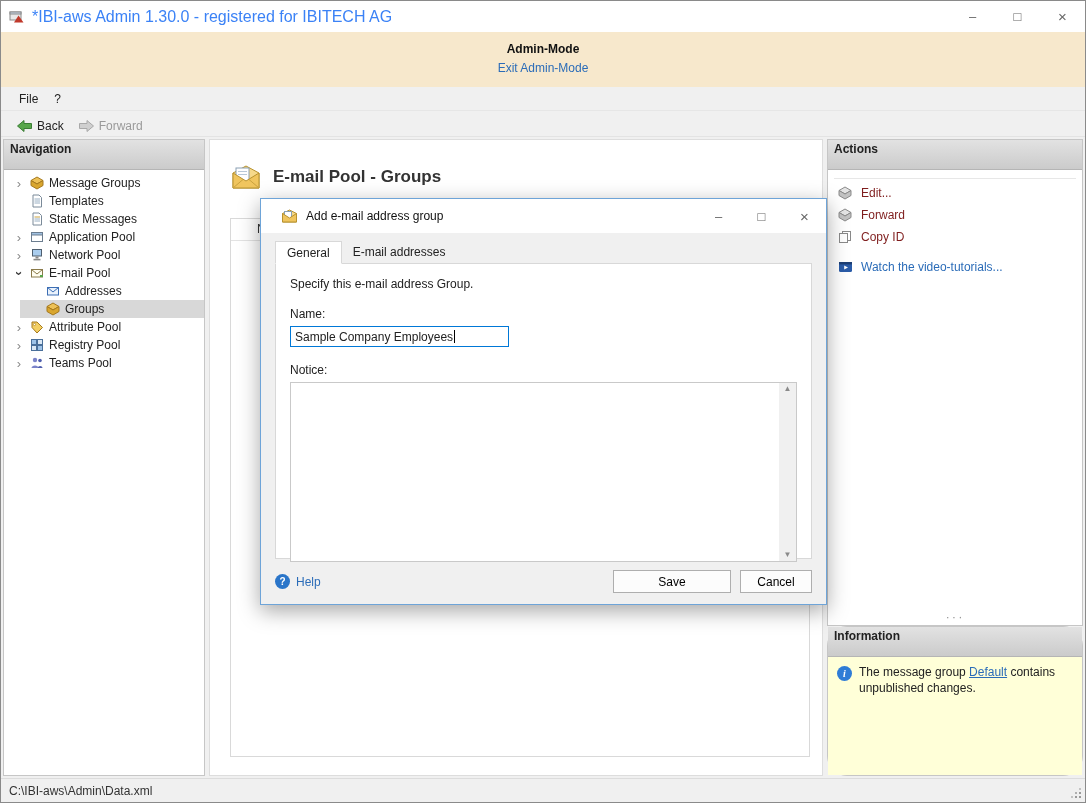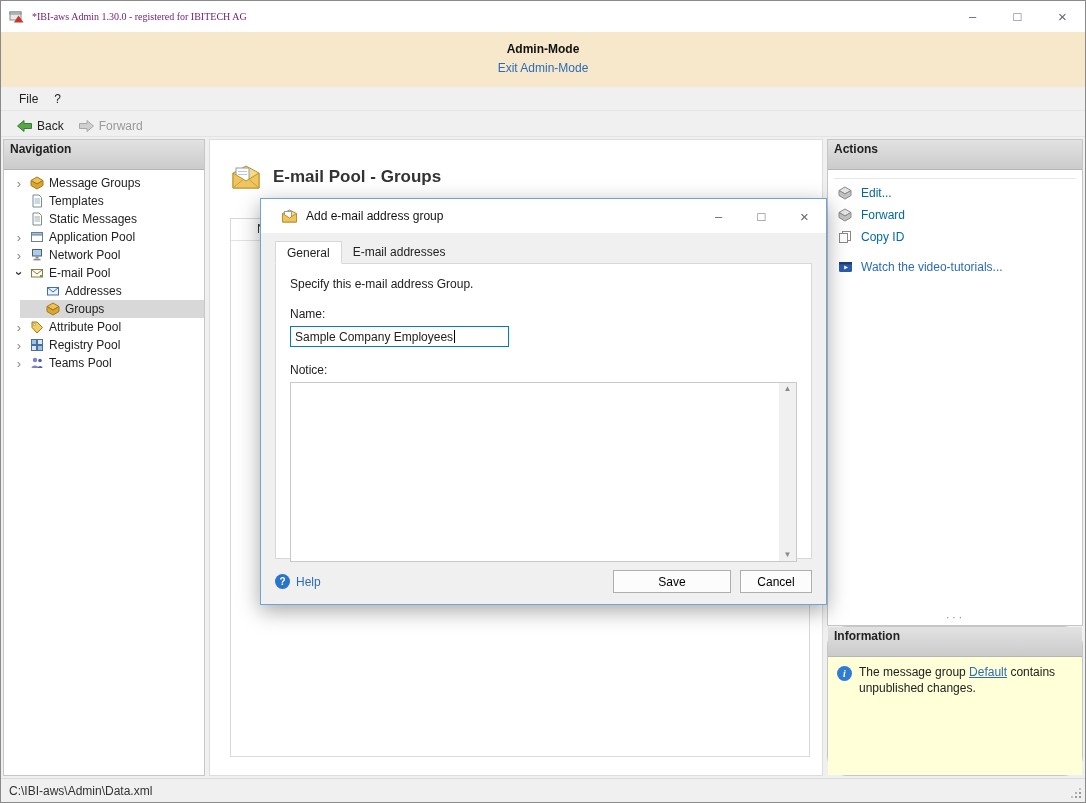--- a/index.html
+++ b/index.html
@@ -3,21 +3,21 @@
 <meta charset="utf-8">
 <style>
   * { box-sizing: border-box; }
   html,body { margin:0; padding:0; background:#555; }
   body { font-family:"Liberation Sans","DejaVu Sans",sans-serif; font-size:12px; color:#222; }
   .app { position:relative; width:1086px; height:803px; background:#f0f0f0; border:1px solid #8a8a8a; overflow:hidden; margin:0 auto; }
 
   
   .titlebar { height:31px; background:#fff; display:flex; align-items:center; padding-left:8px; }
   .app-icon { width:16px; height:16px; margin-right:7px; display:inline-flex; }
-  .win-title { color:#701a75; font-size:10px;font-family:Liberation Serif, serif; }
+  .win-title { color:#3b82f6; font-size:16px; }
   .win-btns { margin-left:auto; display:flex; height:31px; }
   .wbtn { width:45px; display:flex; align-items:center; justify-content:center; color:#666; font-size:13px; cursor:default; }
   .wbtn.close { font-size:15px; }
 
   
   .admin-banner { height:55px; background:#f7e8cc; text-align:center; padding-top:10px; }
   .admin-title { font-weight:bold; color:#111; margin-bottom:5px; }
   .admin-exit { color:#2b6cb8; cursor:pointer; }
 
   
@@ -51,21 +51,21 @@
   .page-title { font-size:17px; font-weight:600; color:#333; margin:0; }
   .listbox { flex:1; margin:28px 12px 18px 20px; border:1px solid #d9d9d9; background:#fff; }
   .list-header { height:22px; line-height:21px; padding-left:26px; border-bottom:1px solid #e3e3e3; color:#333; }
 
   
   .actions-panel { flex:1; }
   .actions-body { flex:1; display:flex; flex-direction:column; padding-top:5px; }
   .action-row { height:22px; display:flex; align-items:center; gap:7px; padding-left:10px; cursor:default; }
   .action-row .aicon { width:16px; height:14px; display:inline-flex; flex-shrink:0; }
   .action-link { color:#2b6cb8; }
-  .action-gray { color:#0369a1; }
+  .action-gray { color:#7f1d1d; }
   .action-div { border-bottom:1px solid #e7e7e7; margin:3px 6px 3px 6px; }
   .action-gap { height:8px; }
   .splitter-dots { margin-top:auto; text-align:center; color:#999; letter-spacing:2px; font-size:13px; height:13px; line-height:9px; }
 
   
   .info-panel { height:150px; flex-shrink:0;border-radius:20px; }
   .info-body { flex:1; background:#ffffd8; padding:8px 9px; display:flex; gap:7px; line-height:1.32; }
   .info-icon { width:15px; height:15px; border-radius:50%; background:#2f7cd6; color:#fff; font-weight:bold;
                font-size:10px; display:inline-flex; align-items:center; justify-content:center; flex-shrink:0;
                font-family:"Liberation Serif","DejaVu Serif",serif; font-style:italic; margin-top:1px; }

